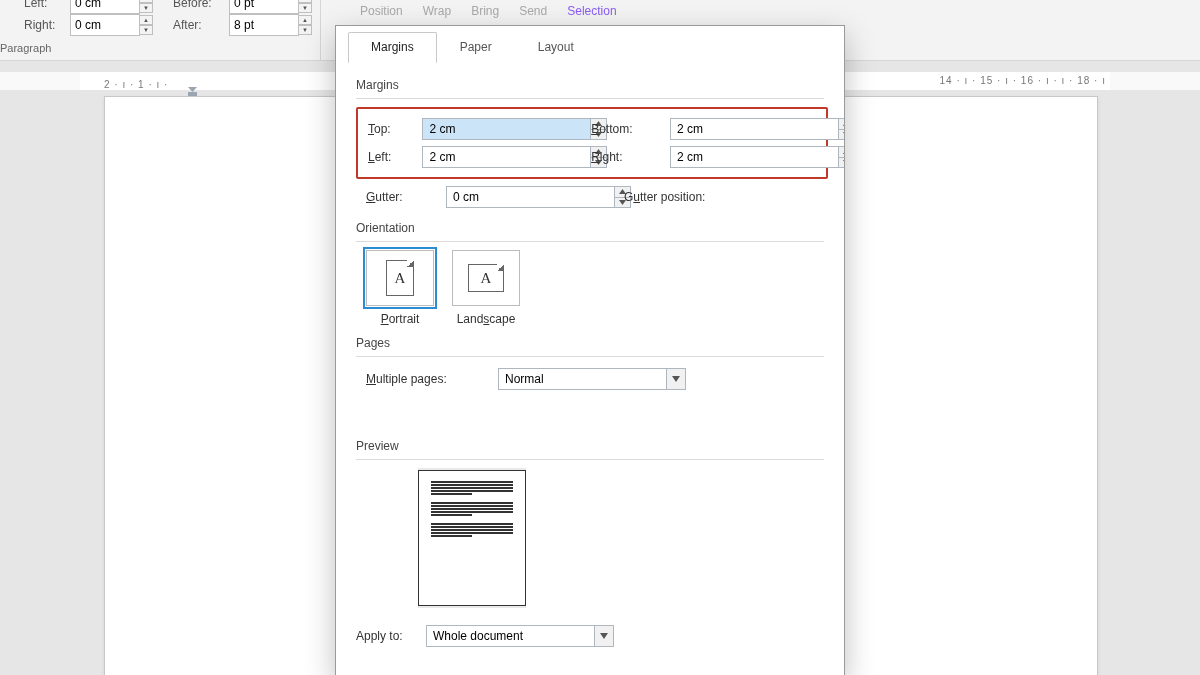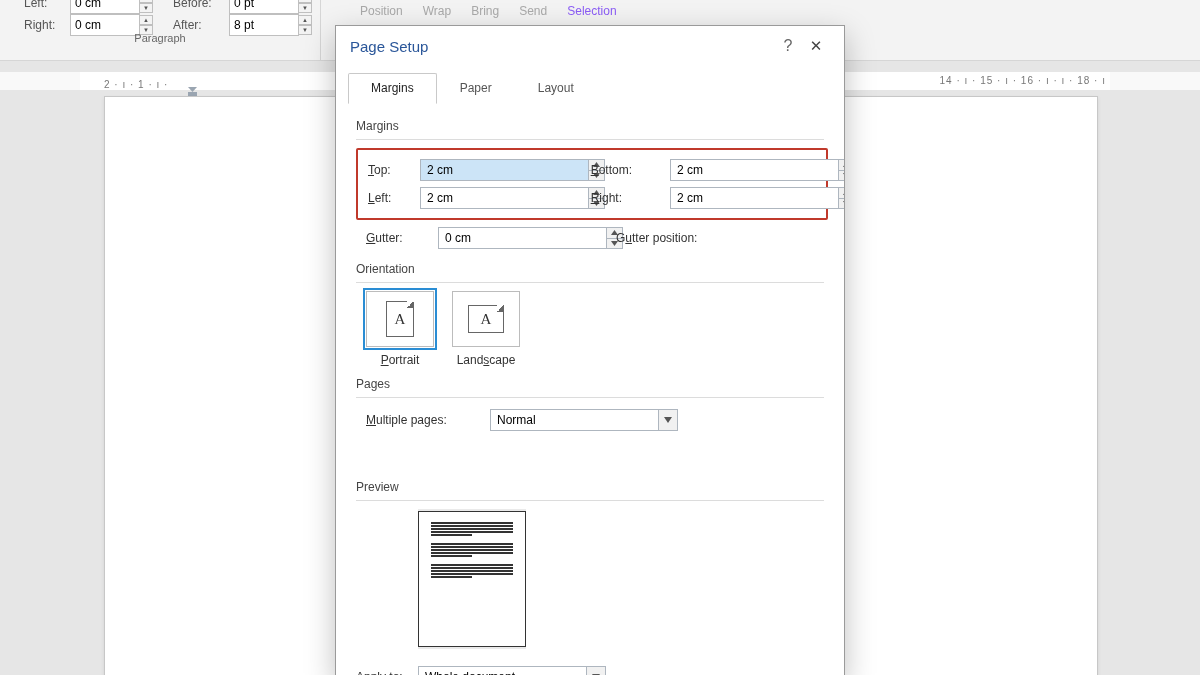--- a/index.html
+++ b/index.html
@@ -35,22 +35,22 @@
     width: 62px; height: 18px; border: 1px solid #bfbfbf; background: #fff;
     font: inherit; padding-left: 4px;
   }
   .spin-small .updn { width: 14px; height: 20px;
     display: flex; flex-direction: column; margin-left: -1px;}
   .spin-small .updn span {
     flex: 1; border: 1px solid #bfbfbf; background: #f3f3f3;
     font-size: 6px; line-height: 8px; text-align: center; color:#555;
   }
   .ribbon-paragraph .grp-label {
-    position: absolute; bottom: 16px; left: 0; right: 0;
-    text-align: center; font-size: 11px; color: #666;
+    position: absolute; bottom: 6px; left: 0; right: 0;
+    text-align: left; font-size: 11px; color: #666;
   }
   .ribbon-arrange {
     position: absolute; left: 360px; top: 0; height: 60px;
     display: flex; gap: 20px; color: #a9a9a9; font-size: 12px;
     align-items: flex-start; padding-top: 4px;
   }
   .ruler-row {
     position: absolute; left: 0; right: 0; top: 72px; height: 18px;
     background: #f9f9f9;
   }
@@ -116,21 +116,21 @@
     margin-right: -4px;
     border-radius: 2px;
   }
   .row {
     display: flex; align-items: center; height: 28px;
   }
   .row .lbl {
     width: 72px; font-size: 12px; color: #333;
   }
   .row .field {
-    flex: 1; display: flex; align-items: flex-end; max-width: 152px;
+    flex: 1; display: flex; align-items: flex-end; max-width: 152px; margin-left: 8px;
   }
   .row .gap { width: 26px; }
   .row .lbl2 { width: 110px; font-size: 12px; color:#333;}
   .underline { text-decoration: underline; text-decoration-skip-ink: none; }
 
   .spin {
     display: flex; height: 22px; flex: 1;
   }
   .spin input {
     flex: 1; border: 1px solid #aeb6bf; font: inherit; padding: 0 6px;
@@ -261,25 +261,20 @@
       <svg width="9" height="10">
           <polygon points="0,0 9,0 4.5,5" fill="#9aa5b1"></polygon>
           <rect y="5" width="9" height="5" fill="#9aa5b1"></rect>
         </svg>
     </div>
   </div>
 
   <div class="doc-page"></div>
 
   <div class="dialog">
-    <div class="titlebar">
-      <div class="title">Page Setup</div>
-      <div class="help">?</div>
-      <div class="close">✕</div>
-    </div>
 
     <div class="tabs">
       <div class="tab active">Margins</div>
       <div class="tab">Paper</div>
       <div class="tab">Layout</div>
     </div>
 
     <div class="body">
 
       <div class="section-title">

